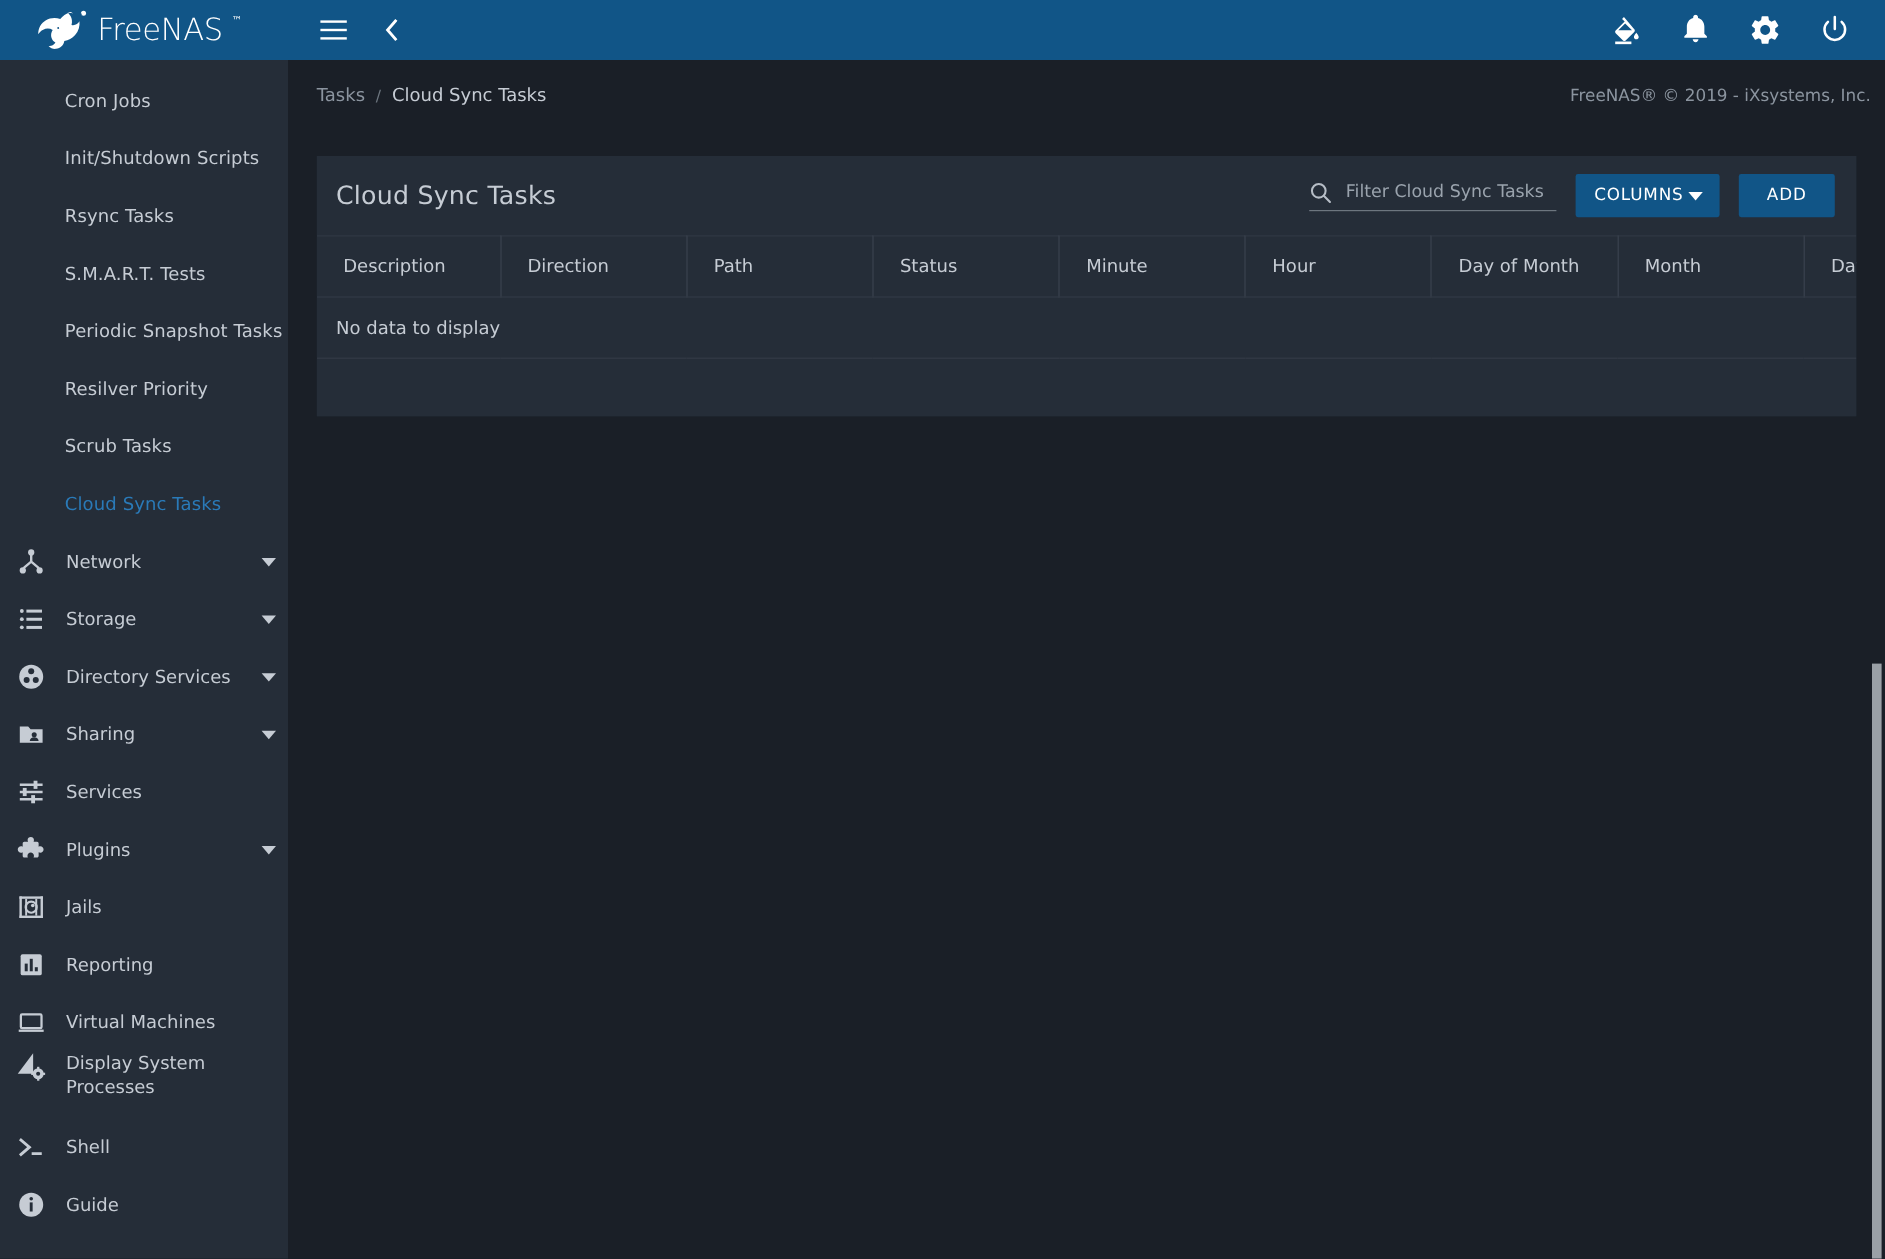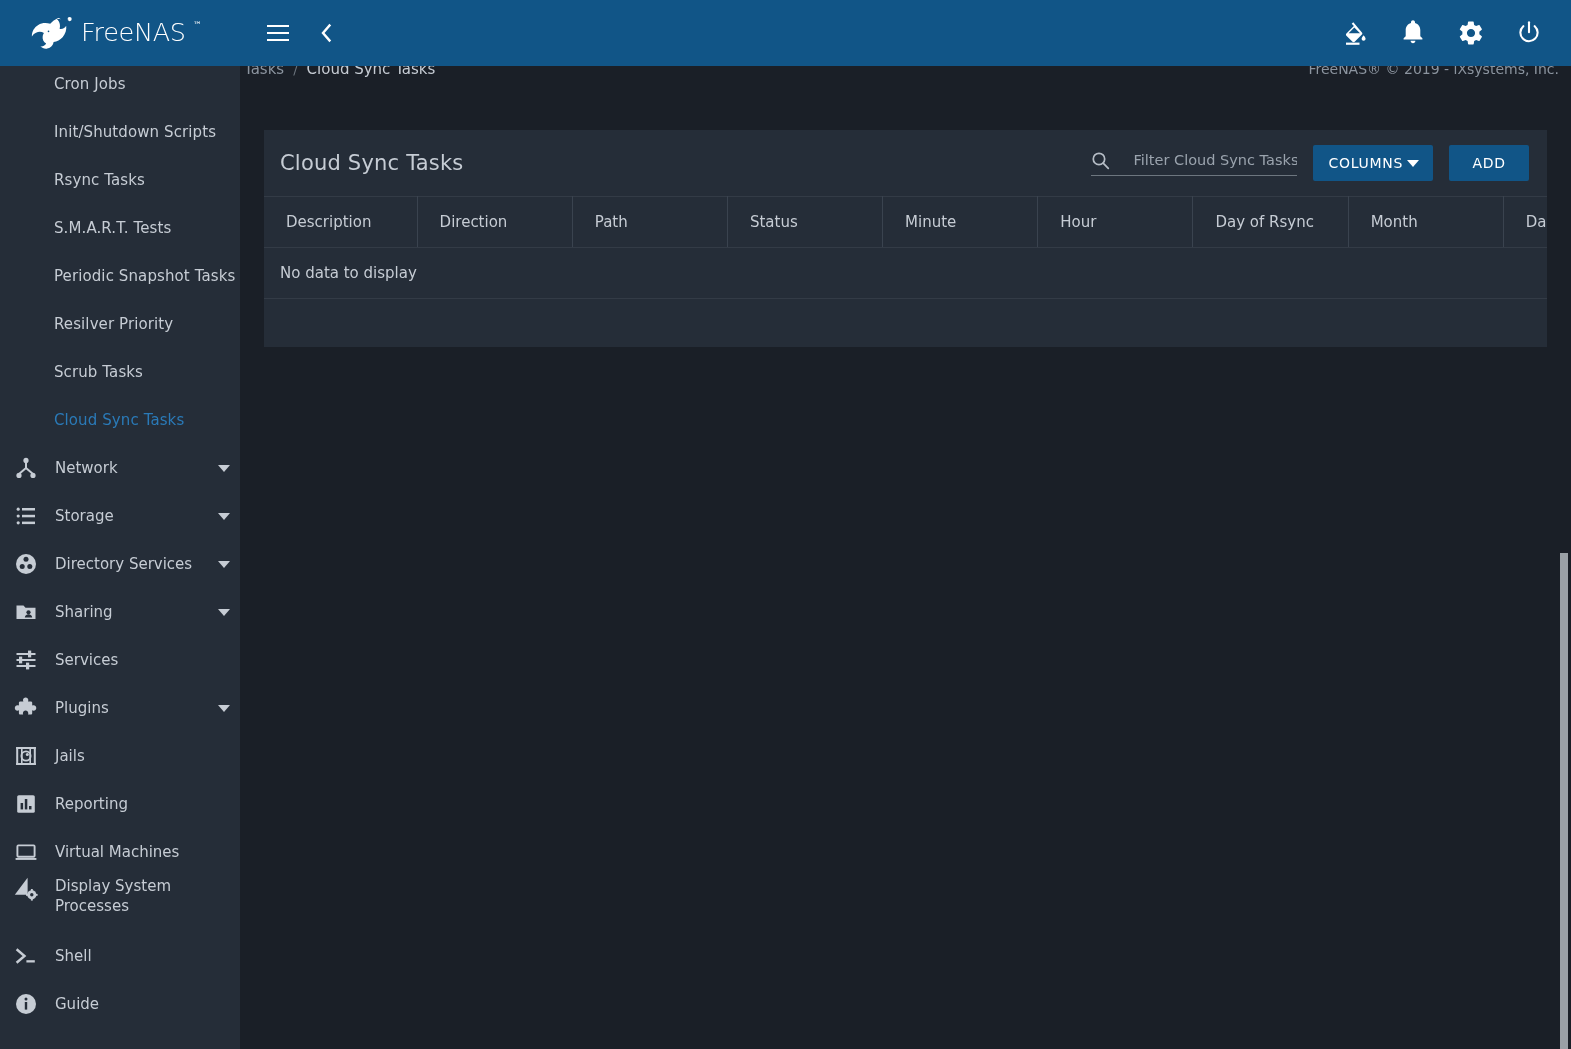--- a/index.html
+++ b/index.html
@@ -7,21 +7,21 @@
     width: 1571px; height: 1049px;
     background: #1a1f27;
     font-family: "DejaVu Sans", sans-serif;
     overflow: hidden;
   }
   body { position: relative; }
 
   
   .topbar {
     position: absolute; top: 0; left: 0;
-    width: 1571px; height: 66px;
+    width: 1571px; height: 50px;
     background: #115587;
     display: flex; align-items: center;
     z-index: 30;
   }
   .logo-zone {
     width: 240px; height: 50px;
     display: flex; align-items: center; justify-content: center;
     flex: 0 0 240px;
   }
   .logo-wrap { display: flex; align-items: center; gap: 7px; }
@@ -110,22 +110,22 @@
 
   
   .content {
     position: absolute; top: 50px; left: 240px;
     width: 1331px; height: 999px;
     background: #1a1f27;
     overflow: hidden;
   }
   .breadcrumb-bar {
     height: 38px;
-    display: flex; align-items: center;
-    padding: 0 12px 0 4px;
+    display: flex; align-items: flex-end;
+    padding: 0 12px 0 24px;
   }
   .crumbs { display: flex; align-items: baseline; gap: 9px; font-size: 15px; }
   .crumb-link { color: #8b949f; cursor: pointer; }
   .crumb-sep { color: #6d767f; font-size: 13px; }
   .crumb-current { color: #c6ccd4; }
   .copyright {
     margin-left: auto;
     color: #8b949f;
     font-size: 14px;
     white-space: nowrap;
@@ -147,21 +147,21 @@
   .card-title {
     font-size: 21px; color: #c6ccd4;
     font-weight: 400;
     letter-spacing: .2px;
   }
   .toolbar-right {
     margin-left: auto;
     display: flex; align-items: center; gap: 16px;
   }
   .search-box {
-    display: flex; align-items: center; gap: 24px;
+    display: flex; align-items: center; gap: 12px;
     border-bottom: 1px solid #6d767f;
     padding-bottom: 5px;
     width: 206px;
   }
   .search-box svg { display: block; flex: 0 0 19px; }
   .search-input {
     background: transparent; border: none; outline: none;
     color: #c6ccd4; font-size: 14.5px;
     font-family: "DejaVu Sans", sans-serif;
     width: 100%;
@@ -526,21 +526,21 @@
             <col style="width:252px">
         </colgroup>
         <thead>
           <tr>
             <th>Description</th>
             <th>Direction</th>
             <th>Path</th>
             <th>Status</th>
             <th>Minute</th>
             <th>Hour</th>
-            <th>Day of Rsync</th>
+            <th>Day of Month</th>
             <th>Month</th>
             <th>Day of Week</th>
           </tr>
         </thead>
         <tbody>
           <tr>
             <td colspan="9">No data to display</td>
           </tr>
           <tr class="filler">
             <td colspan="9"></td>

